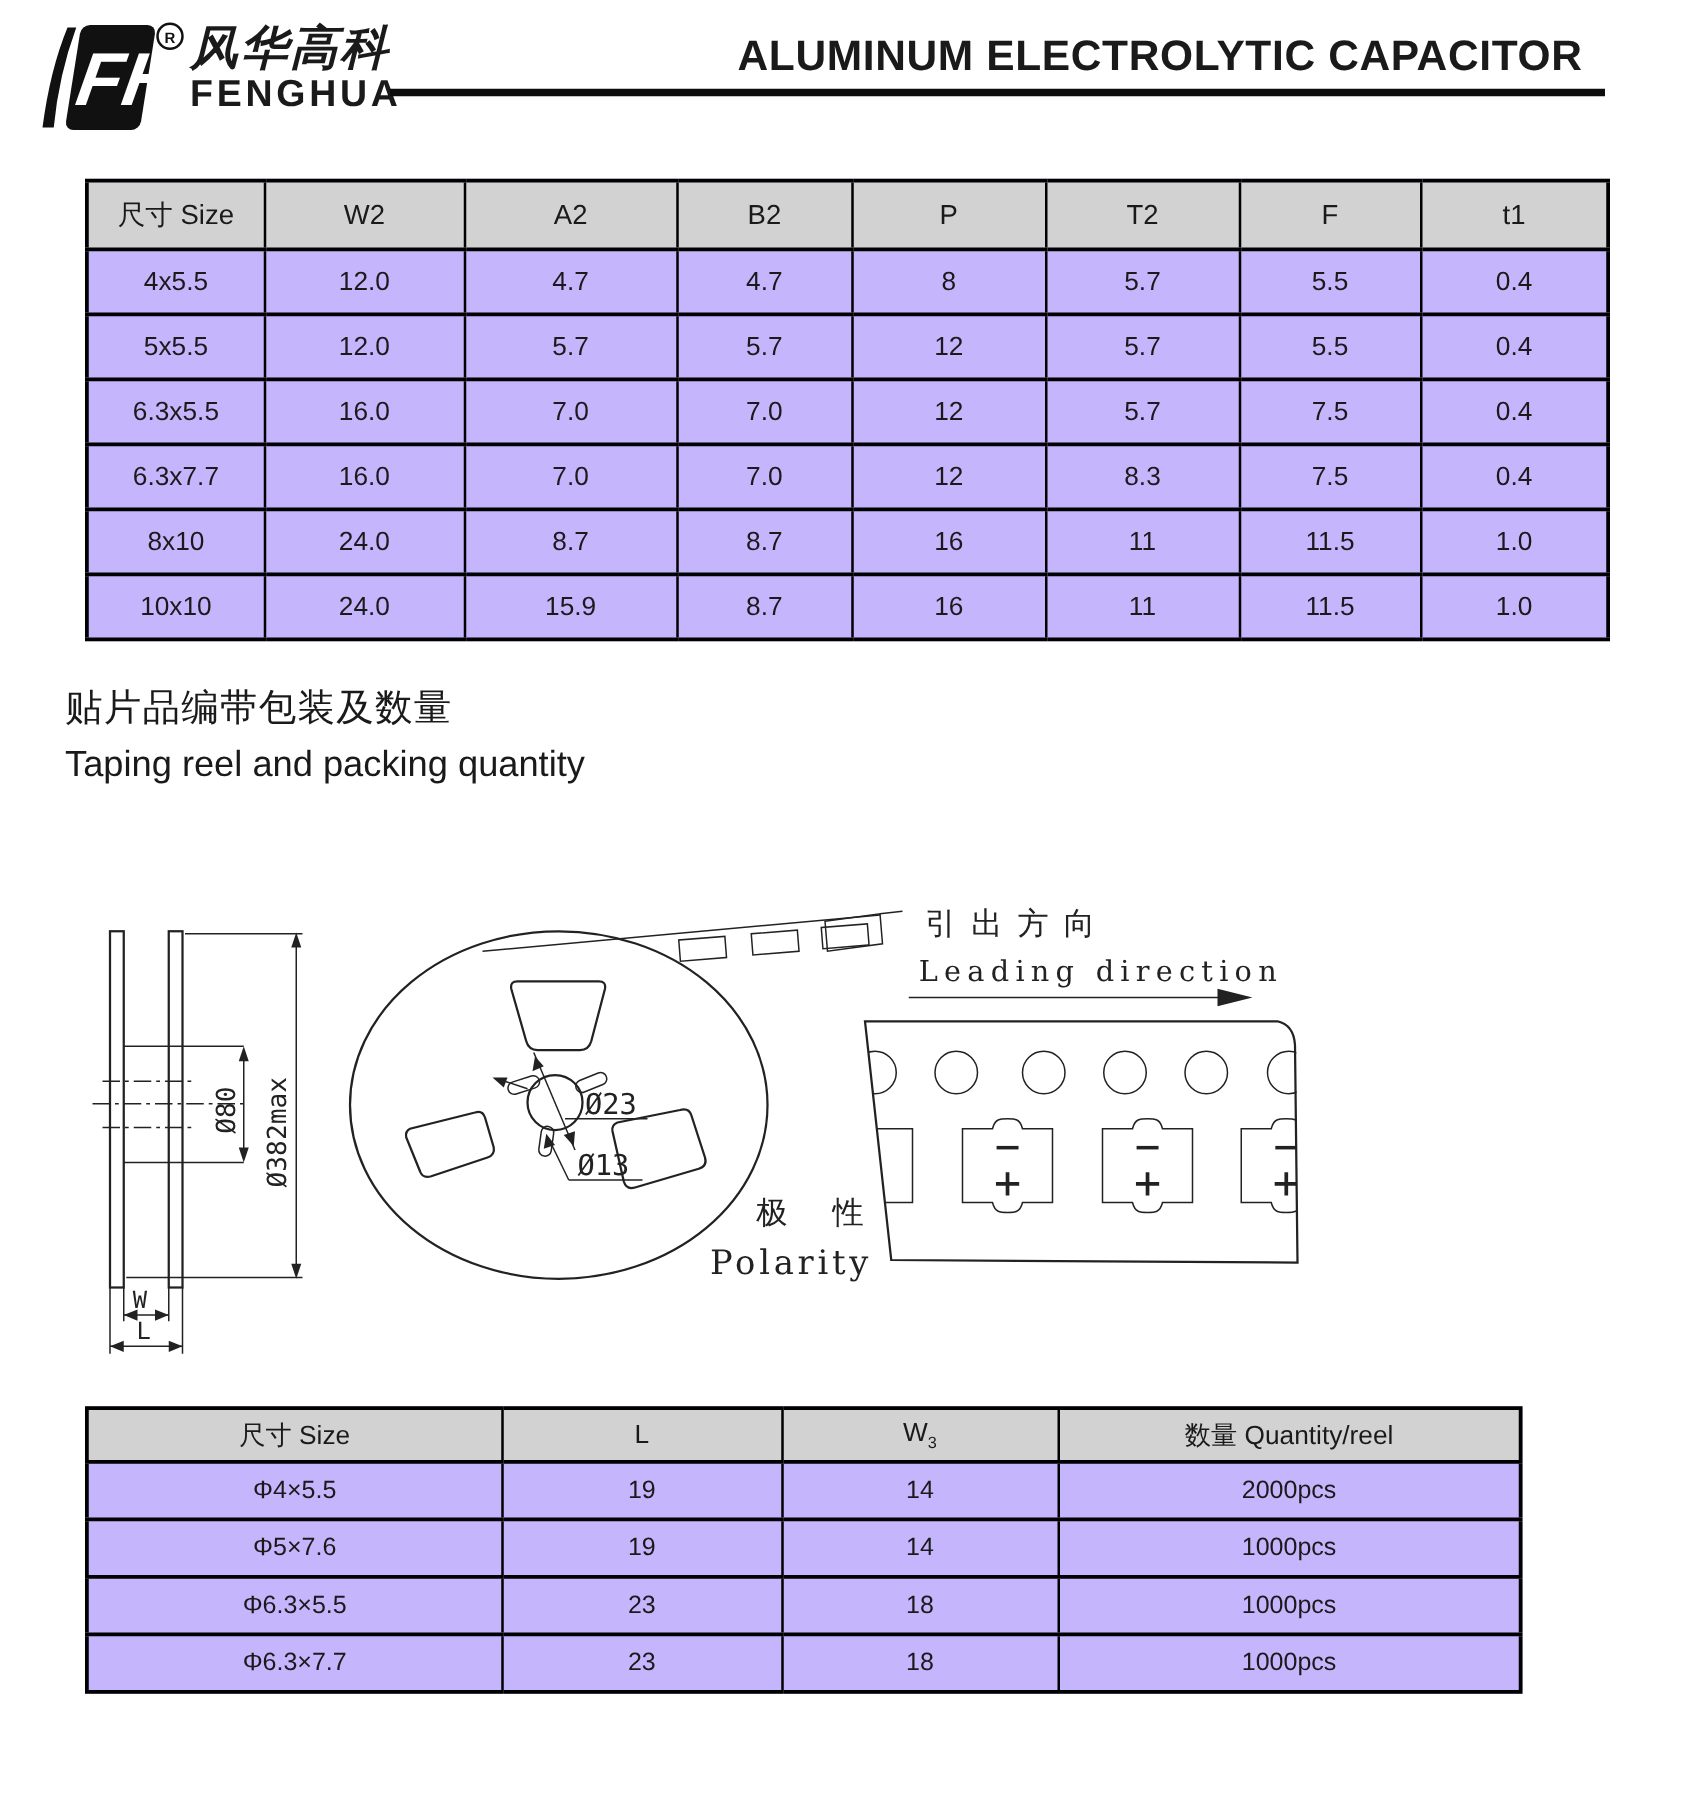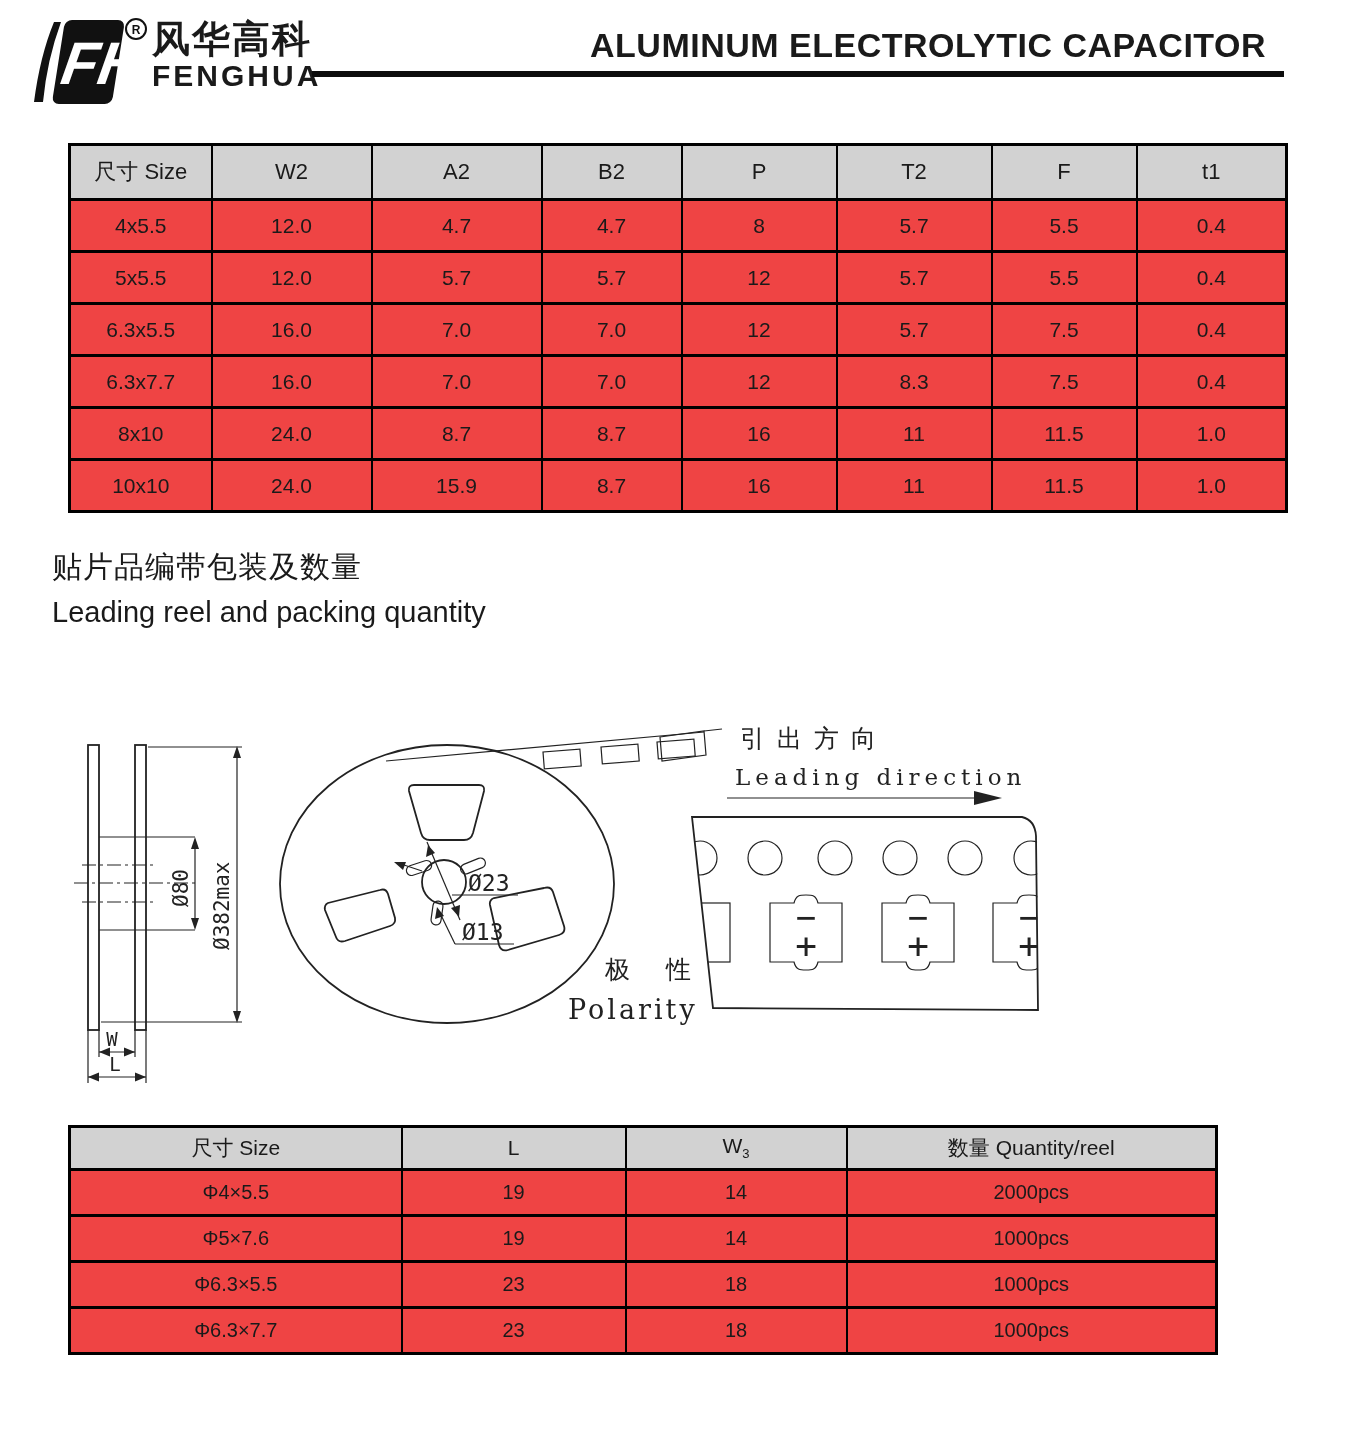--- a/index.html
+++ b/index.html
@@ -2,28 +2,28 @@
 <html><head>
 <meta charset="utf-8">
 <style>
   html,body{margin:0;padding:0;background:#fff;}
   .page{position:relative;width:1352px;height:1450px;background:#ffffff;
         font-family:"Liberation Sans","DejaVu Sans",sans-serif;color:#1a1a1a;overflow:hidden;}
 
   
   .logo-mark{position:absolute;left:20px;top:14px;}
   .logo-text{position:absolute;left:152px;top:20px;line-height:1;}
-  .logo-zh{font-size:38px;font-weight:900;letter-spacing:2px;}
+  .logo-zh{font-size:38px;font-weight:900;letter-spacing:2px;font-style:italic;}
   .logo-en{font-size:30px;font-weight:700;letter-spacing:3px;margin-top:3px;}
   .doc-title{position:absolute;left:590px;top:26px;width:696px;text-align:left;
              font-size:34px;font-weight:800;letter-spacing:.5px;white-space:nowrap;}
   .title-rule{position:absolute;left:312px;top:71px;width:972px;height:6px;background:#0d0d0d;}
 
   
-  table{border-collapse:collapse;table-layout:fixed;background:#ef4444;}
+  table{border-collapse:collapse;table-layout:fixed;background:#c4b5fd;}
   .dim-table{position:absolute;left:68px;top:143px;width:1217px;}
   .pack-table{position:absolute;left:68px;top:1125px;width:1147px;}
   th,td{border-left:2px solid #000;border-right:2px solid #000;
         border-top:3px solid #000;border-bottom:3px solid #000;
         text-align:center;vertical-align:middle;font-weight:400;padding:0;}
   table{border:3px solid #000;}
   thead th{background:#d2d2d2;}
   .dim-table th{height:52px;font-size:22px;}
   .dim-table td{height:49px;font-size:21px;}
   .dim-table tbody td:nth-child(7){}
@@ -148,21 +148,21 @@
           <td>16</td>
           <td>11</td>
           <td>11.5</td>
           <td>1.0</td>
         </tr>
       </tbody>
   </table>
 
   <div class="section-head">
     <div class="section-zh">贴片品编带包装及数量</div>
-    <div class="section-en">Leading reel and packing quantity</div>
+    <div class="section-en">Taping reel and packing quantity</div>
   </div>
 
   <svg class="diagram" width="1060" height="420" viewBox="0 0 1060 420">
     <defs>
       <clipPath id="tapeClip">
         <path d="M636 122 L974 122 Q981 124 981 140 L982 315 L657 313 Z"></path>
       </clipPath>
       <path id="pocketShape" d="M0 0 H24 C26 -8 30 -8 36 -8 C42 -8 46 -8 48 0 H72 V59 H48 C46 67 42 67 36 67 C30 67 26 67 24 59 H0 Z"></path>
     </defs>
 

